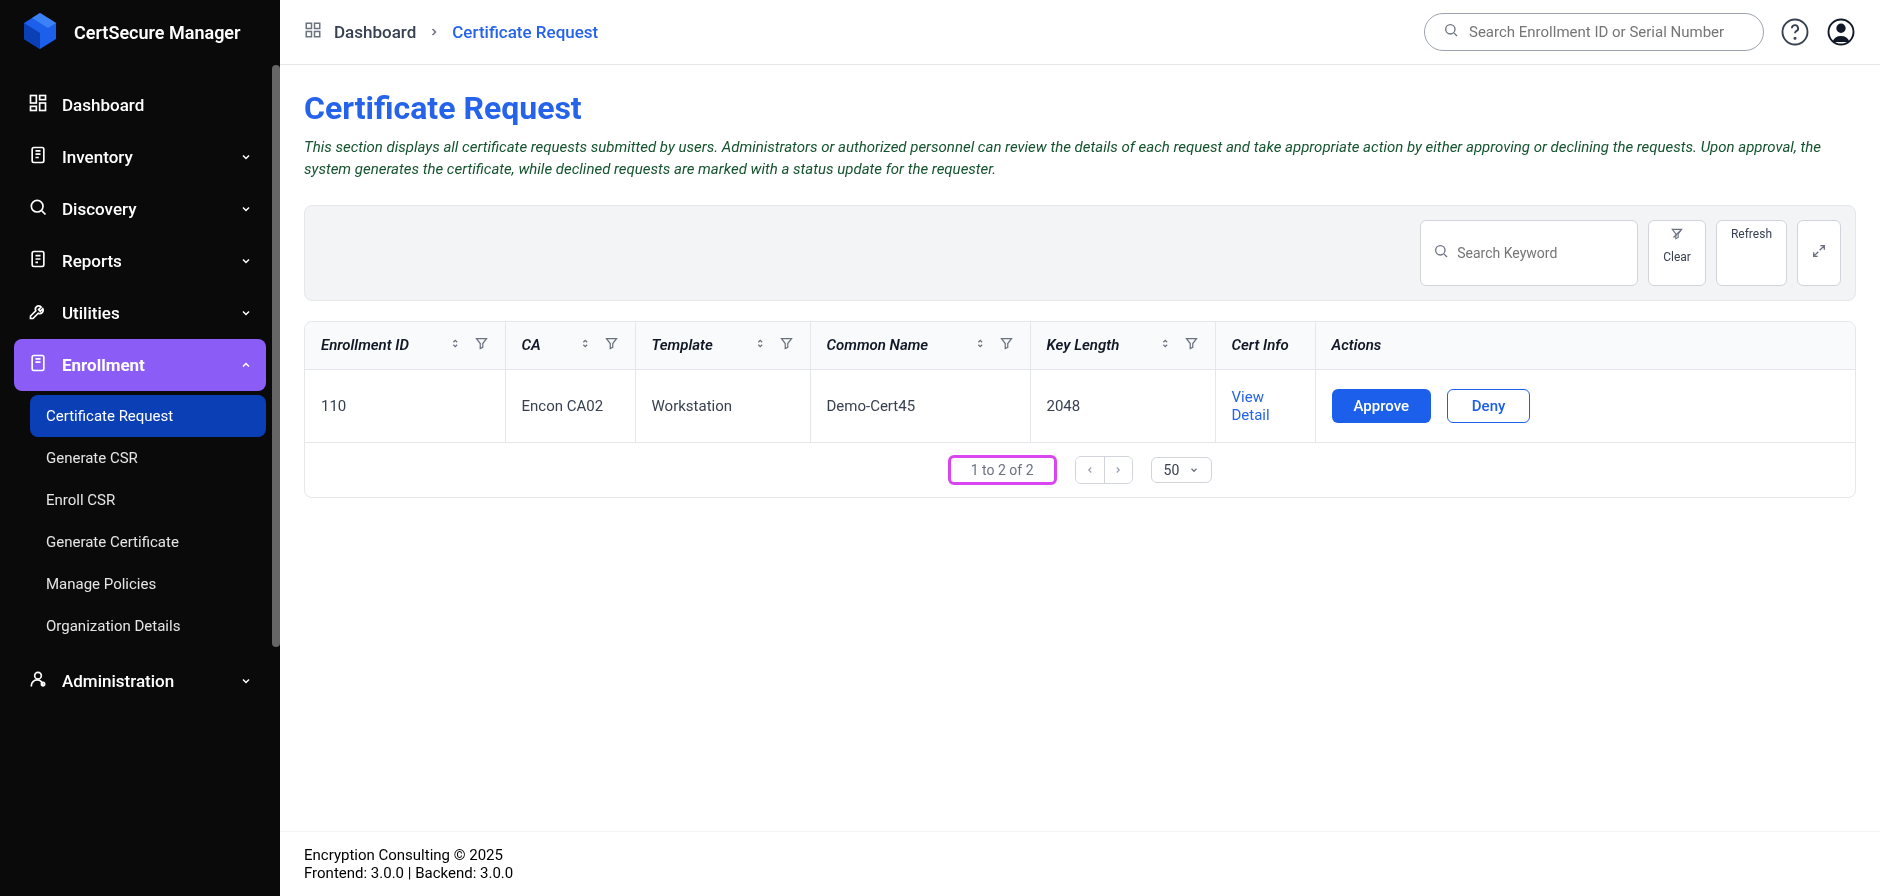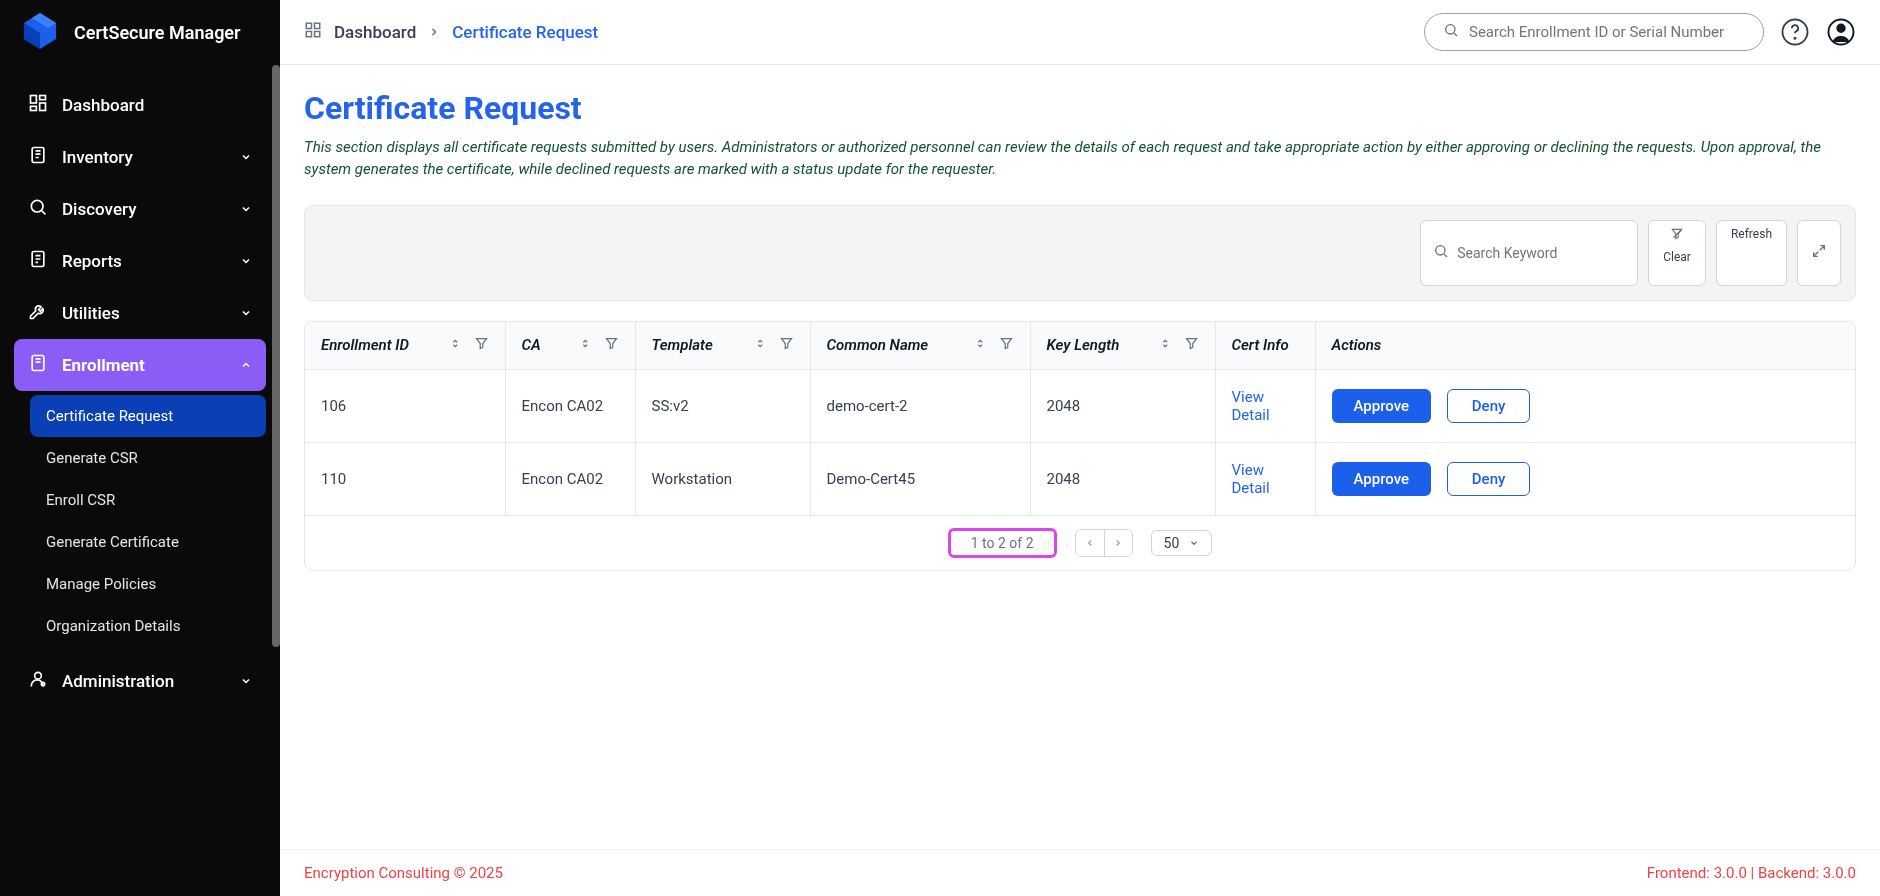--- a/index.html
+++ b/index.html
@@ -60,21 +60,21 @@
 .btn-outline-blue { background: #fff; color: #1c5fea; border: 1.5px solid #1c5fea; border-radius: 6px; padding: 7px 24px; font-size: 15px; font-weight: 500; cursor: pointer; margin-left: 12px; }
 .actions-cell { white-space: nowrap; }
 
 .paginator { display: flex; align-items: center; justify-content: center; gap: 18px; padding: 12px; }
 .pag-info { border: 3px solid #d946ef; border-radius: 6px; padding: 4px 20px; font-size: 14px; color: #6b7280; background: #fff; }
 .pag-nav { display: flex; border: 1px solid #d1d5db; border-radius: 6px; overflow: hidden; }
 .pag-btn { width: 28px; height: 26px; display: flex; align-items: center; justify-content: center; cursor: pointer; background: #fff; color: #9ca3af; }
 .pag-btn + .pag-btn { border-left: 1px solid #d1d5db; }
 .pag-size { border: 1px solid #d1d5db; border-radius: 6px; padding: 4px 12px; font-size: 14px; color: #374151; display: flex; align-items: center; gap: 10px; background: #fff; }
 
-.footer { display: flex; justify-content: space-between; padding: 14px 24px; font-size: 15px; color: #ef4444; border-top: 1px solid #f3f4f6; }
+.footer { display: flex; justify-content: space-between; padding: 14px 24px; font-size: 15px; color: #000000; border-top: 1px solid #f3f4f6; flex-direction: column; }
 </style>
 </head>
 <body>
 
 <div class="sidebar">
   <div class="logo-area">
     <span>
       <svg class="logo-icon" viewBox="0 0 40 40">
           <path d="M20 2 L36 12 L36 28 L20 38 L4 28 L4 12 Z" fill="#1c5fea"></path>
           <path d="M20 2 L36 12 L28 17 L12 7 Z" fill="#3b82f6"></path>
@@ -308,32 +308,20 @@
                 </div>
               </th>
             <th>
                 <div class="th-inner">
                   <span>Actions</span>
                 </div>
               </th>
           </tr>
         </thead>
         <tbody>
-          <tr>
-            <td>106</td>
-            <td>Encon CA02</td>
-            <td>SS:v2</td>
-            <td>demo-cert-2</td>
-            <td>2048</td>
-            <td><span class="link">View Detail</span></td>
-            <td class="actions-cell">
-              <button class="btn-primary">Approve</button>
-              <button class="btn-outline-blue">Deny</button>
-            </td>
-          </tr>
           <tr>
             <td>110</td>
             <td>Encon CA02</td>
             <td>Workstation</td>
             <td>Demo-Cert45</td>
             <td>2048</td>
             <td><span class="link">View Detail</span></td>
             <td class="actions-cell">
               <button class="btn-primary">Approve</button>
               <button class="btn-outline-blue">Deny</button>

